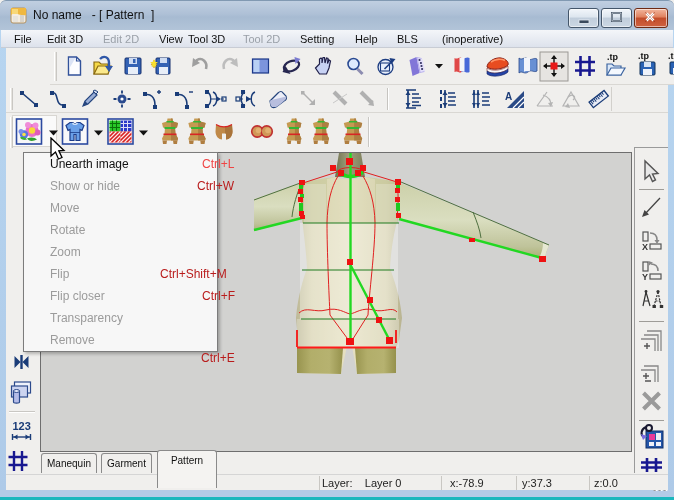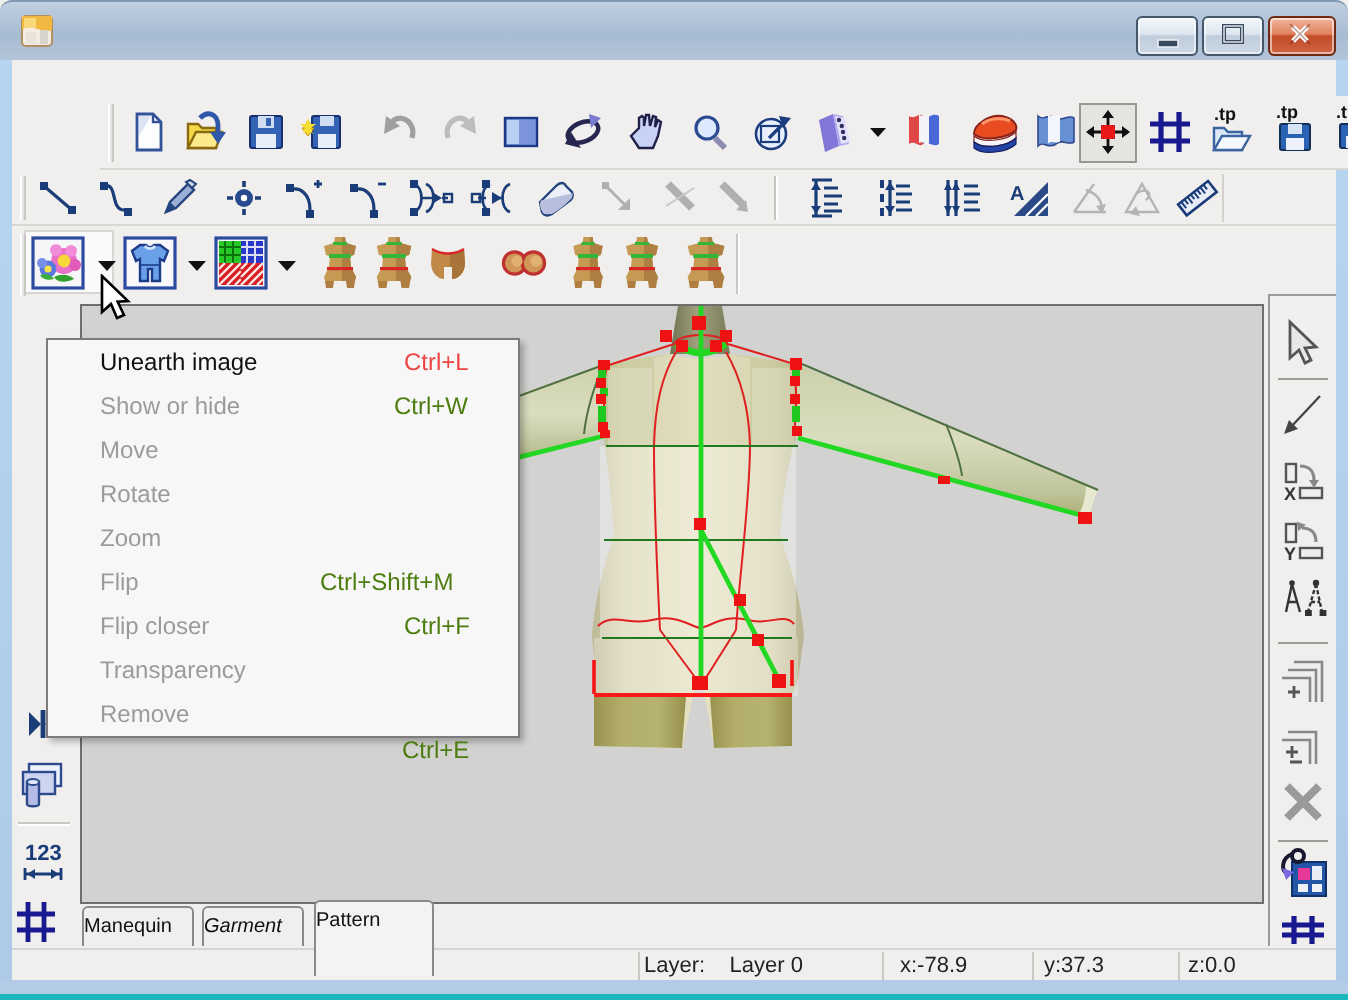--- a/index.html
+++ b/index.html
@@ -35,41 +35,42 @@
 
 
 #lefttb { left:6px; top:148px; width:34px; height:325px; background:#f0efed; }
 #righttb { left:634px; top:147px; width:34px; height:326px; background:#f0efed; border-top:1px solid #9a9a9a; border-left:1px solid #9a9a9a; }
 
 
 #canvas { left:40px; top:152px; width:592px; height:300px; background:#d2d2d0; border:1px solid #6e6e6e; }
 
 
 #tabbar { left:40px; top:451px; width:592px; height:22px; background:transparent; }
-.tab { position:absolute; top:2px; height:20px; background:#f0efed; border:1px solid #8a8a8a; border-bottom:none; border-radius:3px 3px 0 0; font-size:10px; color:#111; padding-top:4px; }
+.tab { position:absolute; top:2px; height:20px; background:#f0efed; border:1px solid #8a8a8a; border-bottom:none; border-radius:3px 3px 0 0; font-size:10px; color:#111; text-align:center; padding-top:4px; }
 .tab.active { top:-1px; height:38px; background:#f4f3f1; z-index:3; }
 
 
 #statusbar { left:6px; top:474px; width:662px; height:16px; background:#f0efed; border-top:1px solid #d5d5d5; font-size:11px; color:#222; }
 .sdiv { position:absolute; top:1px; height:14px; border-left:1px solid #c9c7c3; }
 .stxt { position:absolute; top:2px; }
 
 
-#popup { left:23px; top:169px; width:237px; height:200px; background:#f7f7f7; border:1px solid #7c7c7c; z-index:10; box-shadow:2px 2px 3px rgba(0,0,0,0.25); }
+#popup { left:23px; top:152px; width:195px; height:200px; background:#f7f7f7; border:1px solid #7c7c7c; z-index:10; box-shadow:2px 2px 3px rgba(0,0,0,0.25); }
 .pitem { position:absolute; left:26px; font-size:12px; color:#9b9b9b; }
-.pkey  { position:absolute; font-size:12px; color:#4d7c0f; }
+.pkey  { position:absolute; font-size:12px; color:#b91c1c; }
 </style>
 </head>
 <body>
 <div id="win">
   <div class="abs" id="borderL"></div>
   <div class="abs" id="borderR"></div>
   <div class="abs" id="borderB"></div>
   <div class="abs" id="teal"></div>
   <div class="abs" id="titlebar"></div>
+  <div class="abs" id="title-text">No name&nbsp;&nbsp;&nbsp;- [ Pattern&nbsp; ]</div>
   <div class="abs winbtn" id="btn-min"></div>
   <div class="abs winbtn" id="btn-max"></div>
   <div class="abs winbtn" id="btn-close"></div>
   <div class="abs" id="appicon" style="left:10px;top:7px;width:17px;height:17px;">
     <svg width="17" height="17" viewBox="0 0 17 17">
       <rect x="1" y="1" width="15" height="15" rx="2" fill="#f4ece0" stroke="#b09060" stroke-width="1"></rect>
       <path d="M1,1 L16,1 L16,8 C10,10 6,4 1,8 Z" fill="#f0b840"></path>
       <path d="M2,2 L8,2 L8,7 L2,7 Z" fill="#f8d878"></path>
       <rect x="3" y="9" width="5" height="6" fill="#e8e4dc"></rect>
       <rect x="10" y="8" width="4" height="7" fill="#d8d4cc"></rect>
@@ -93,20 +94,32 @@
         </g>
       <g stroke="#ffffff" stroke-width="1.2">
           <path d="M19.2,2 L7.2,14 M19.2,7 L12.2,14 M19.2,12 L17.2,14"></path>
         </g>
     </svg>
   </div>
   <svg class="abs" style="left:49px;top:137px;width:18px;height:27px;z-index:30;" viewBox="0 0 18 27">
     <path d="M2,1 L2,19 L6.5,15 L9.5,22 L13,20.5 L9.8,13.8 L15,13.5 Z" fill="#fff" stroke="#000" stroke-width="1.3"></path>
   </svg>
 
+  <div class="abs" id="menubar">
+    <span class="mi" style="left:13px;">File</span>
+    <span class="mi" style="left:46px;">Edit 3D</span>
+    <span class="mi dis" style="left:102px;">Edit 2D</span>
+    <span class="mi" style="left:158px;">View</span>
+    <span class="mi" style="left:187px;">Tool 3D</span>
+    <span class="mi dis" style="left:242px;">Tool 2D</span>
+    <span class="mi" style="left:299px;">Setting</span>
+    <span class="mi" style="left:354px;">Help</span>
+    <span class="mi" style="left:396px;">BLS</span>
+    <span class="mi" style="left:441px;">(inoperative)</span>
+  </div>
 
   <div class="abs" id="tb1"><div class="grip" style="top:4px;height:29px;"></div>
   <svg width="662" height="37" viewBox="0 0 662 37">
 
     <g transform="translate(24.5,18)">
       <path d="M-6,-9 L2,-9 L6,-5 L6,9 L-6,9 Z" fill="#fdfdff" stroke="#32529a" stroke-width="1.4"></path>
       <path d="M2,-9 L2,-5 L6,-5" fill="none" stroke="#32529a" stroke-width="1.2"></path>
       <path d="M-5,-8 L1,-8 L-5,2 Z" fill="#dbe3f5"></path>
     </g>
 
@@ -667,21 +680,21 @@
     </g>
 
     <g transform="translate(16.5,317)" stroke="#181890" stroke-width="2.6">
       <path d="M-4.5,-7 L-4.5,7 M4.5,-7 L4.5,7 M-10.5,-2.5 L10.5,-2.5 M-10.5,2.5 L10.5,2.5"></path>
     </g>
   </svg>
   </div>
 
   <div class="abs" id="tabbar">
     <div class="tab" style="left:1px;width:56px;">Manequin</div>
-    <div class="tab" style="left:61px;width:51px;font-style:italic;">Garment</div>
+    <div class="tab" style="left:61px;width:51px;">Garment</div>
     <div class="tab active" style="left:117px;width:60px;">Pattern</div>
   </div>
 
   <div class="abs" id="statusbar">
     <div class="sdiv" style="left:313px;"></div>
     <div class="stxt" style="left:316px;">Layer:&nbsp;&nbsp;&nbsp;&nbsp;Layer 0</div>
     <div class="sdiv" style="left:435px;"></div>
     <div class="stxt" style="left:444px;">x:-78.9</div>
     <div class="sdiv" style="left:510px;"></div>
     <div class="stxt" style="left:516px;">y:37.3</div>

